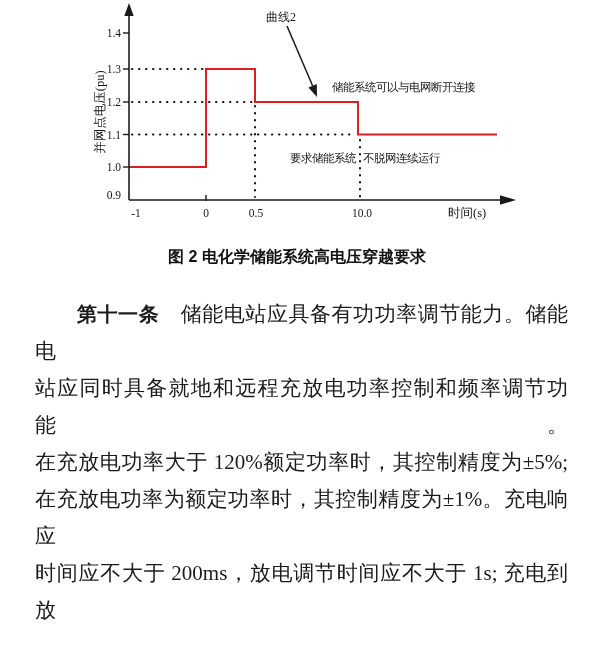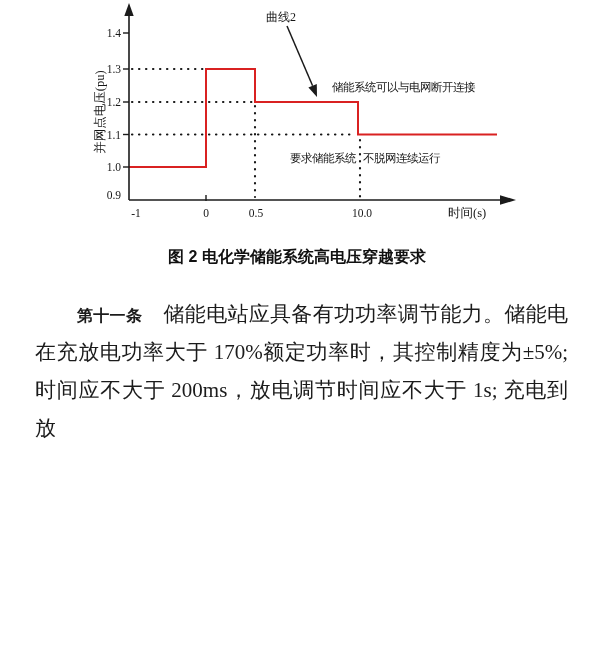--- a/index.html
+++ b/index.html
@@ -28,21 +28,21 @@
     font-weight:bold;font-size:16px;color:#111;
   }
   
   .bodytext{
     position:absolute;left:35px;top:296px;width:533px;
     font-size:21px;line-height:37px;color:#1b1b1b;
   }
   .bline{width:533px;white-space:nowrap;}
   .bline.just{white-space:normal;text-align:justify;text-align-last:justify;}
   .bline.indent{text-indent:42px;}
-  .bold-seg{font-weight:bold;font-family:"Liberation Sans","DejaVu Sans",sans-serif;font-size:16px;}
+  .bold-seg{font-weight:bold;font-family:"Liberation Sans","DejaVu Sans",sans-serif;font-size:20px;}
 </style>
 </head>
 <body>
 
 <div class="chart-wrap">
   <svg width="604" height="240" viewBox="0 0 604 240">
 
     <g>
       <line class="dotted" x1="132" y1="69" x2="204" y2="69"></line>
       <line class="dotted" x1="132" y1="102" x2="252" y2="102"></line>
@@ -95,16 +95,18 @@
     <text class="cht ann" x="332" y="91">储能系统可以与电网断开连接</text>
     <text class="cht ann" x="290" y="162">要求储能系统</text>
     <text class="cht ann" x="363" y="162">不脱网连续运行</text>
   </svg>
 </div>
 
 <div class="caption">图 2 电化学储能系统高电压穿越要求</div>
 
 <div class="bodytext">
   <div class="bline just indent"><span class="bold-seg">第十一条</span><span>　储能电站应具备有功功率调节能力。储能电</span></div>
-  <div class="bline just"><span class="bold-seg"></span><span>在充放电功率大于 170%额定功率时，其控制精度为±5%;</span></div>
+  <div class="bline just"><span class="bold-seg"></span><span>站应同时具备就地和远程充放电功率控制和频率调节功能。</span></div>
+  <div class="bline just"><span class="bold-seg"></span><span>在充放电功率大于 120%额定功率时，其控制精度为±5%;</span></div>
+  <div class="bline just"><span class="bold-seg"></span><span>在充放电功率为额定功率时，其控制精度为±1%。充电响应</span></div>
   <div class="bline just"><span class="bold-seg"></span><span>时间应不大于 200ms，放电调节时间应不大于 1s; 充电到放</span></div>
 
 </div>
 
 </body></html>

